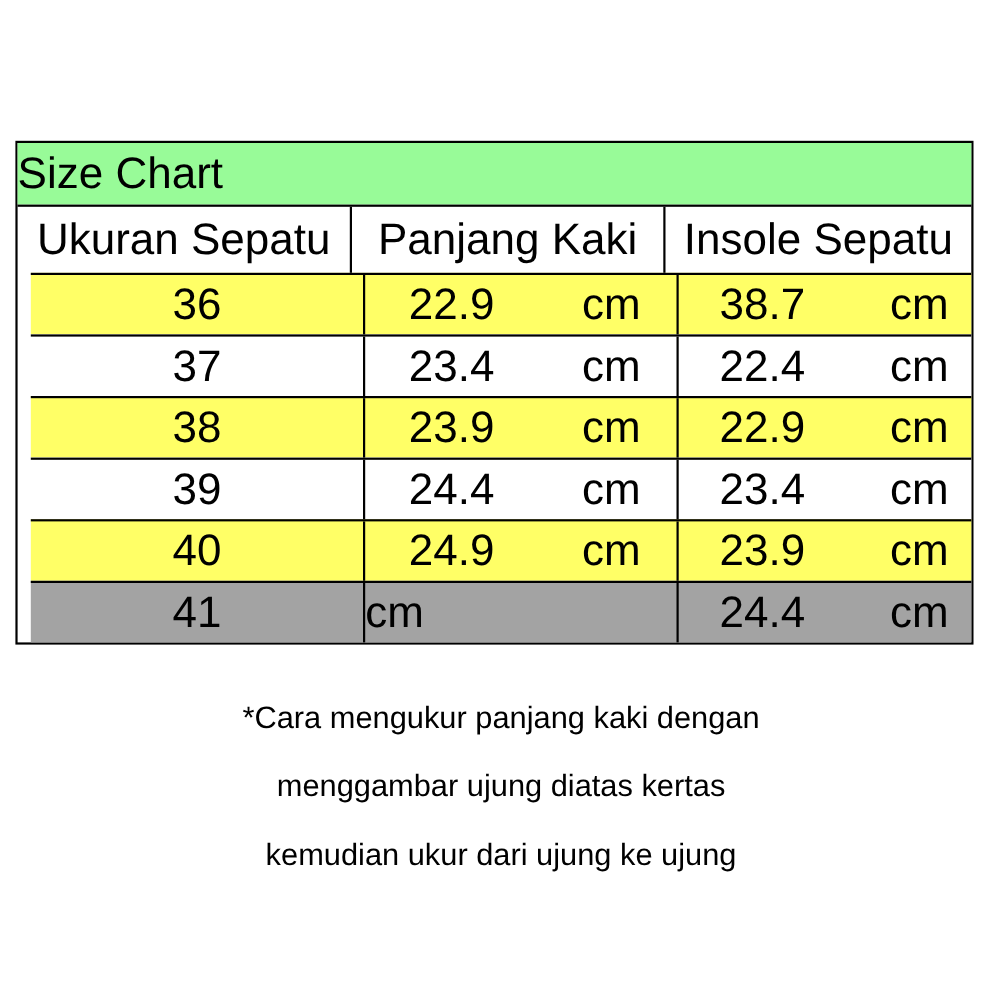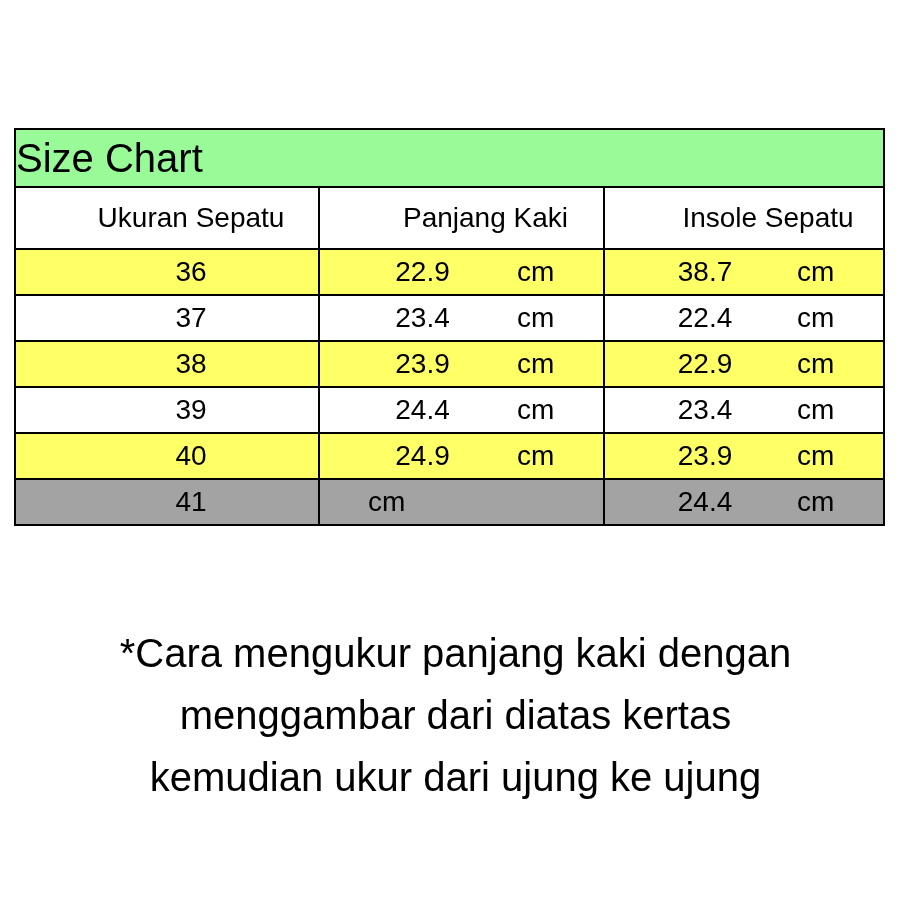--- a/index.html
+++ b/index.html
@@ -27,45 +27,44 @@
     justify-content: flex-start;
     font-size: 40px;
     background: #98fb98;
   }
   .head-row, .data-row {
     display: grid;
     grid-template-columns: 302px 285px 280px;
     border-top: 2px solid #000000;
   }
   .head-row { height: 62px; }
-  .data-row { height: 46px; }
+  .data-row { height: 56px; margin-left: 12px; }
   .cell {
     display: flex;
     align-items: center;
     justify-content: center;
-    font-size: 28px;
+    font-size: 40px;
     overflow: hidden;
     white-space: nowrap;
-    padding-left: 48px;
   }
   .cell + .cell { border-left: 2px solid #000000; }
   .measure {
     justify-content: flex-start;
     padding-right: 16px;
     gap: 40px;
   }
   .measure .val { flex: 1; text-align: center; }
   .measure .unit { width: 70px; text-align: left; }
   .footnote {
     position: absolute;
     left: 0;
     top: 622px;
     width: 911px;
     text-align: center;
-    font-size: 40px;
+    font-size: 28px;
     line-height: 62px;
   }
 </style>
 </head>
 <body style="background: rgb(255, 255, 255);">
 
 <div class="size-chart">
 
   <div class="title-row" style="background: rgb(152, 251, 152);">
     <span>Size Chart</span>
@@ -145,15 +144,15 @@
     <div class="cell measure">
       <span class="val">24.4</span>
       <span class="unit">cm</span>
     </div>
   </div>
 
 </div>
 
 <div class="footnote">
   <div>*Cara mengukur panjang kaki dengan</div>
-  <div>menggambar dari diatas kertas</div>
+  <div>menggambar ujung diatas kertas</div>
   <div>kemudian ukur dari ujung ke ujung</div>
 </div>
 
 </body></html>

